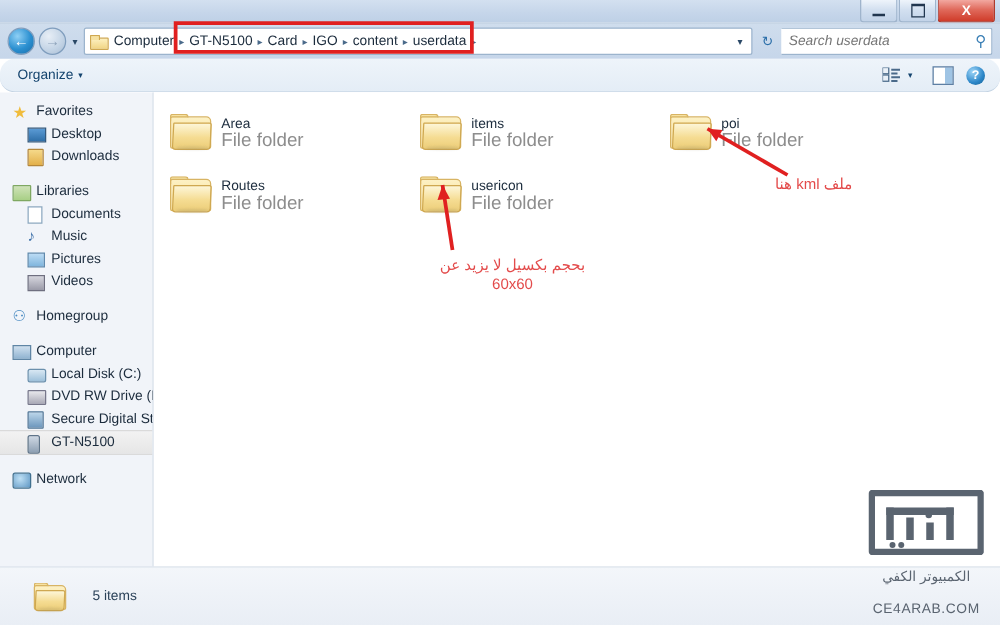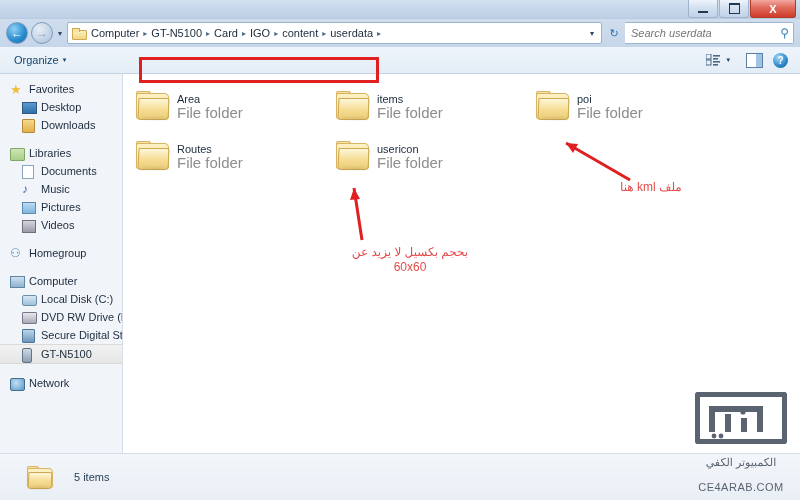--- a/index.html
+++ b/index.html
@@ -139,20 +139,21 @@
   }
   .search-glyph { color:#3a7fb5; font-size:12px; }
 
   
   #toolbar {
     height: 26px;
     display: flex; align-items: center;
     padding: 0 8px;
     background: linear-gradient(180deg, #eef4fa 0%, #e4edf6 100%);
     border-bottom: 1px solid #c3d3e3;
+    border-radius: 12px;
   }
   .tb-item {
     font-size: 11px; color: #14446e;
     padding: 2px 6px;
     display: flex; align-items: center; gap: 4px;
   }
   .tb-caret { font-size: 7px; color: #14446e; }
   #toolbar-right {
     margin-left: auto;
     display: flex; align-items: center; gap: 10px;
@@ -291,21 +292,20 @@
     border-top: 1px solid #d4dde8;
     display: flex; align-items: center;
     padding-left: 26px; gap: 22px;
   }
   #status-text { font-size: 11px; color: #2a4158; }
 
   
   #annotations {
     position: absolute; inset: 0;
     pointer-events: none;
-    margin-top: 40px;
   }
   #crumb-box {
     position: absolute;
     left: 139px; top: 17px;
     width: 240px; height: 26px;
     border: 3px solid #e02020;
     box-sizing: border-box;
   }
   .anno-text {
     position: absolute;

